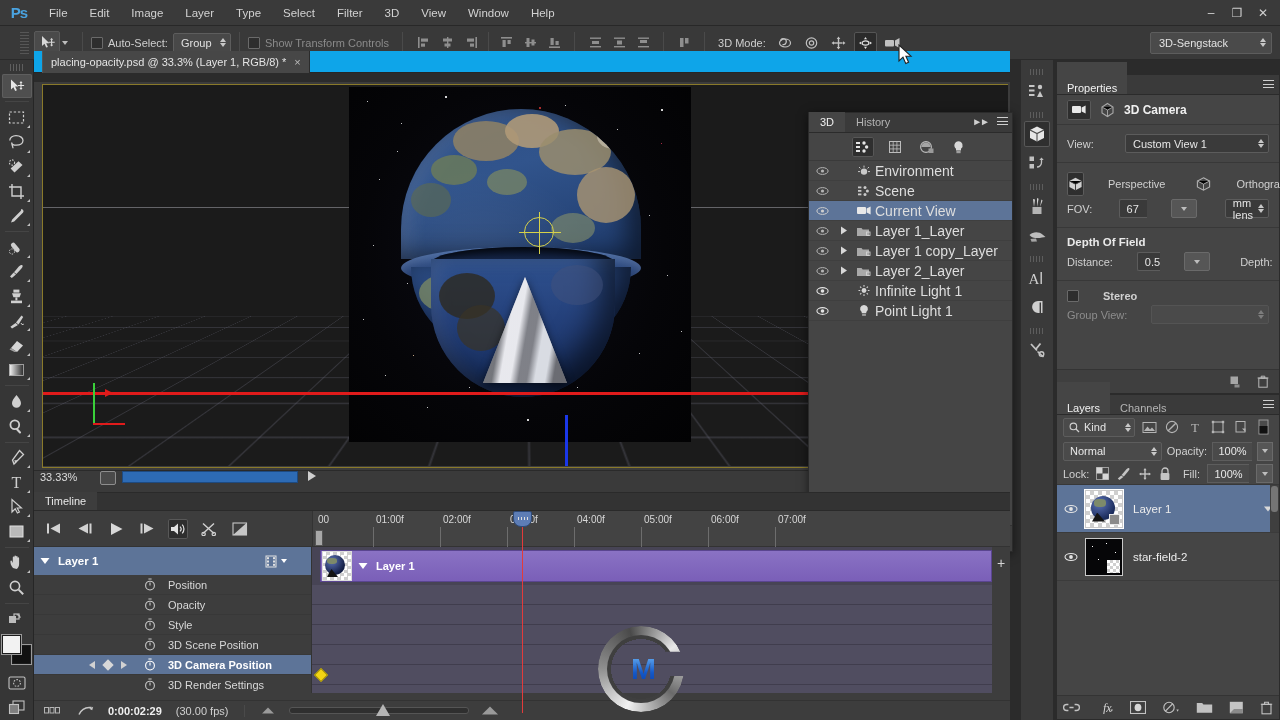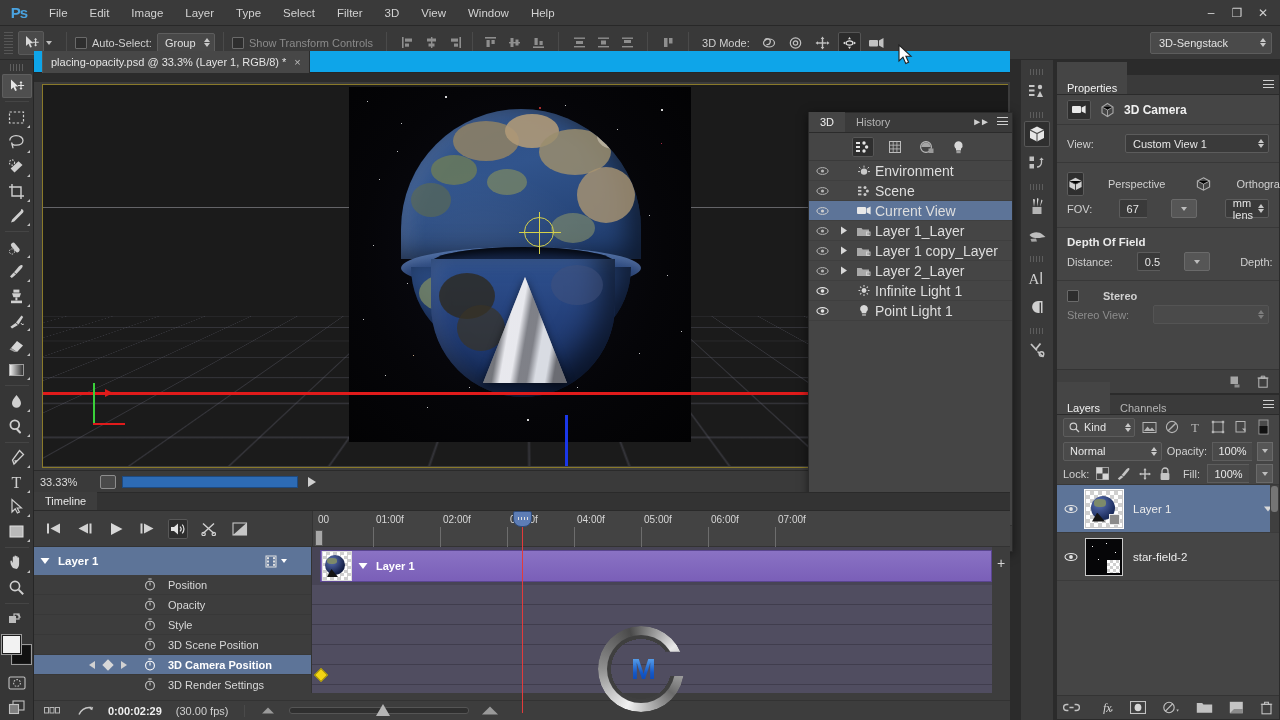--- a/index.html
+++ b/index.html
@@ -25,21 +25,21 @@
   }
   .menu-item { padding:0 11px; height:26px; line-height:26px; color:#d2d2d2; font-size:11.5px; }
   .win-btns { position:absolute; right:4px; top:0; height:26px; display:flex; align-items:center; }
   .win-btn { width:26px; height:26px; display:flex; align-items:center; justify-content:center;
              color:#cfcfcf; font-size:12px; }
 
   
   .optionsbar {
     position:absolute; left:0; top:26px; width:1280px; height:34px;
     background:#393939; border-bottom:1px solid #2a2a2a;
-    display:flex; align-items:center; padding-left:4px;
+    display:flex; align-items:center; padding-left:20px;
   }
   .grip { width:9px; height:22px;
     background:repeating-linear-gradient(to bottom,#6e6e6e 0 1px,transparent 1px 3px);
     margin-right:5px; opacity:.55; }
   .tool-preset { display:flex; align-items:center; gap:2px; margin-right:6px; }
   .tp-icon { width:26px; height:24px; background:#4a4a4a; border:1px solid #5a5a5a;
              border-radius:2px; display:flex; align-items:center; justify-content:center; }
   .tri-dn { width:0;height:0;border-left:3.5px solid transparent;border-right:3.5px solid transparent;
             border-top:4px solid #bdbdbd; }
   .vsep { width:1px; height:22px; background:#2d2d2d; margin:0 8px;
@@ -206,21 +206,21 @@
     background:#f2f2f2;
     box-shadow:0 0 0 2px #2a2a2a;
   }
   .light-widget:after { content:""; position:absolute; left:9px; top:9px; width:6px; height:6px;
     border-radius:50%; background:#3a3a3a; }
 
   
   .zoombar {
     position:absolute; left:34px; top:470px; width:976px; height:22px;
     background:#3a3a3a; border-top:1px solid #2a2a2a;
-    display:flex; align-items:center; padding-left:6px; gap:6px; font-size:11px;
+    display:flex; align-items:flex-start; padding-left:6px; gap:6px; font-size:11px;
   }
   .zoom-val { width:54px; color:#dcdcdc; }
   .zb-icon { width:16px; height:14px; border:1px solid #8d8d8d; border-radius:2px;
              background:#4a4a4a; }
   .progress { width:176px; height:12px; background:#2d6bb5; border:1px solid #1e4a80; }
   .play-tri { width:0;height:0;border-top:5px solid transparent;border-bottom:5px solid transparent;
               border-left:8px solid #cfcfcf; margin-left:4px; }
 
   
   .panel3d {
@@ -1240,21 +1240,21 @@
             <span class="tri-dn"></span>
           </span>
       </div>
     </div>
     <div class="prop-sec" style="border-bottom:none">
       <div class="prop-row">
         <span class="chk"></span>
         <span class="lbl" style="font-weight:bold">Stereo</span>
       </div>
       <div class="prop-row">
-        <span class="lbl dim">Stereo View:</span>
+        <span class="lbl dim">Group View:</span>
         <span class="field disabled" style="flex:1">
           <span></span>
           <span class="spin">
               <i class="up" style="border-bottom-color:#7d7d7d"></i>
               <i class="dn" style="border-top-color:#7d7d7d"></i>
             </span>
         </span>
       </div>
     </div>
     <div class="props-foot">

